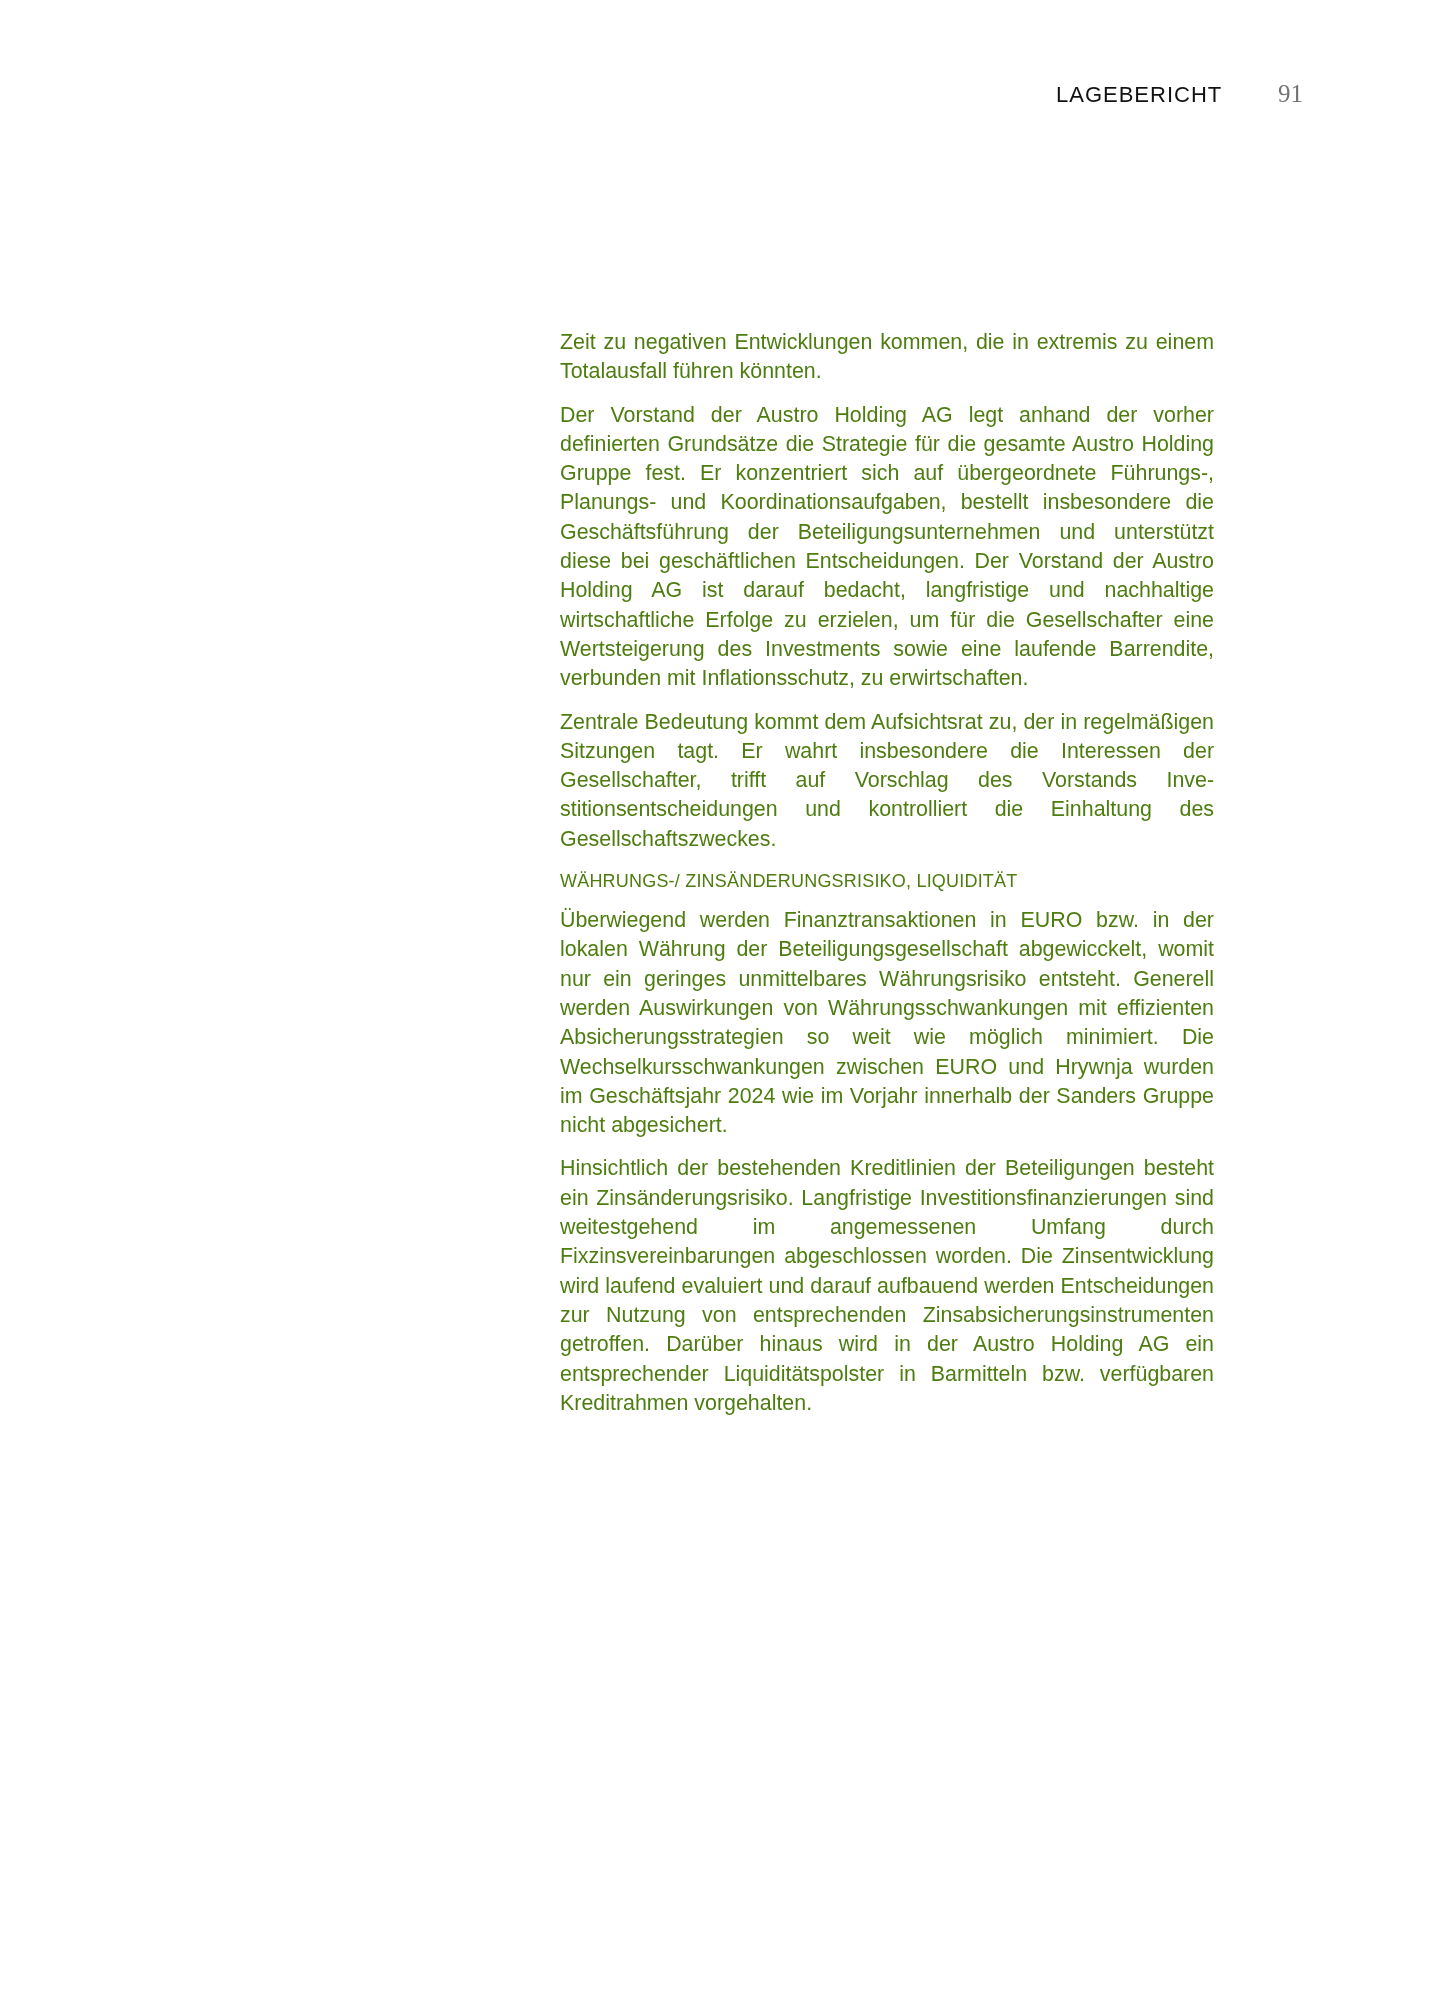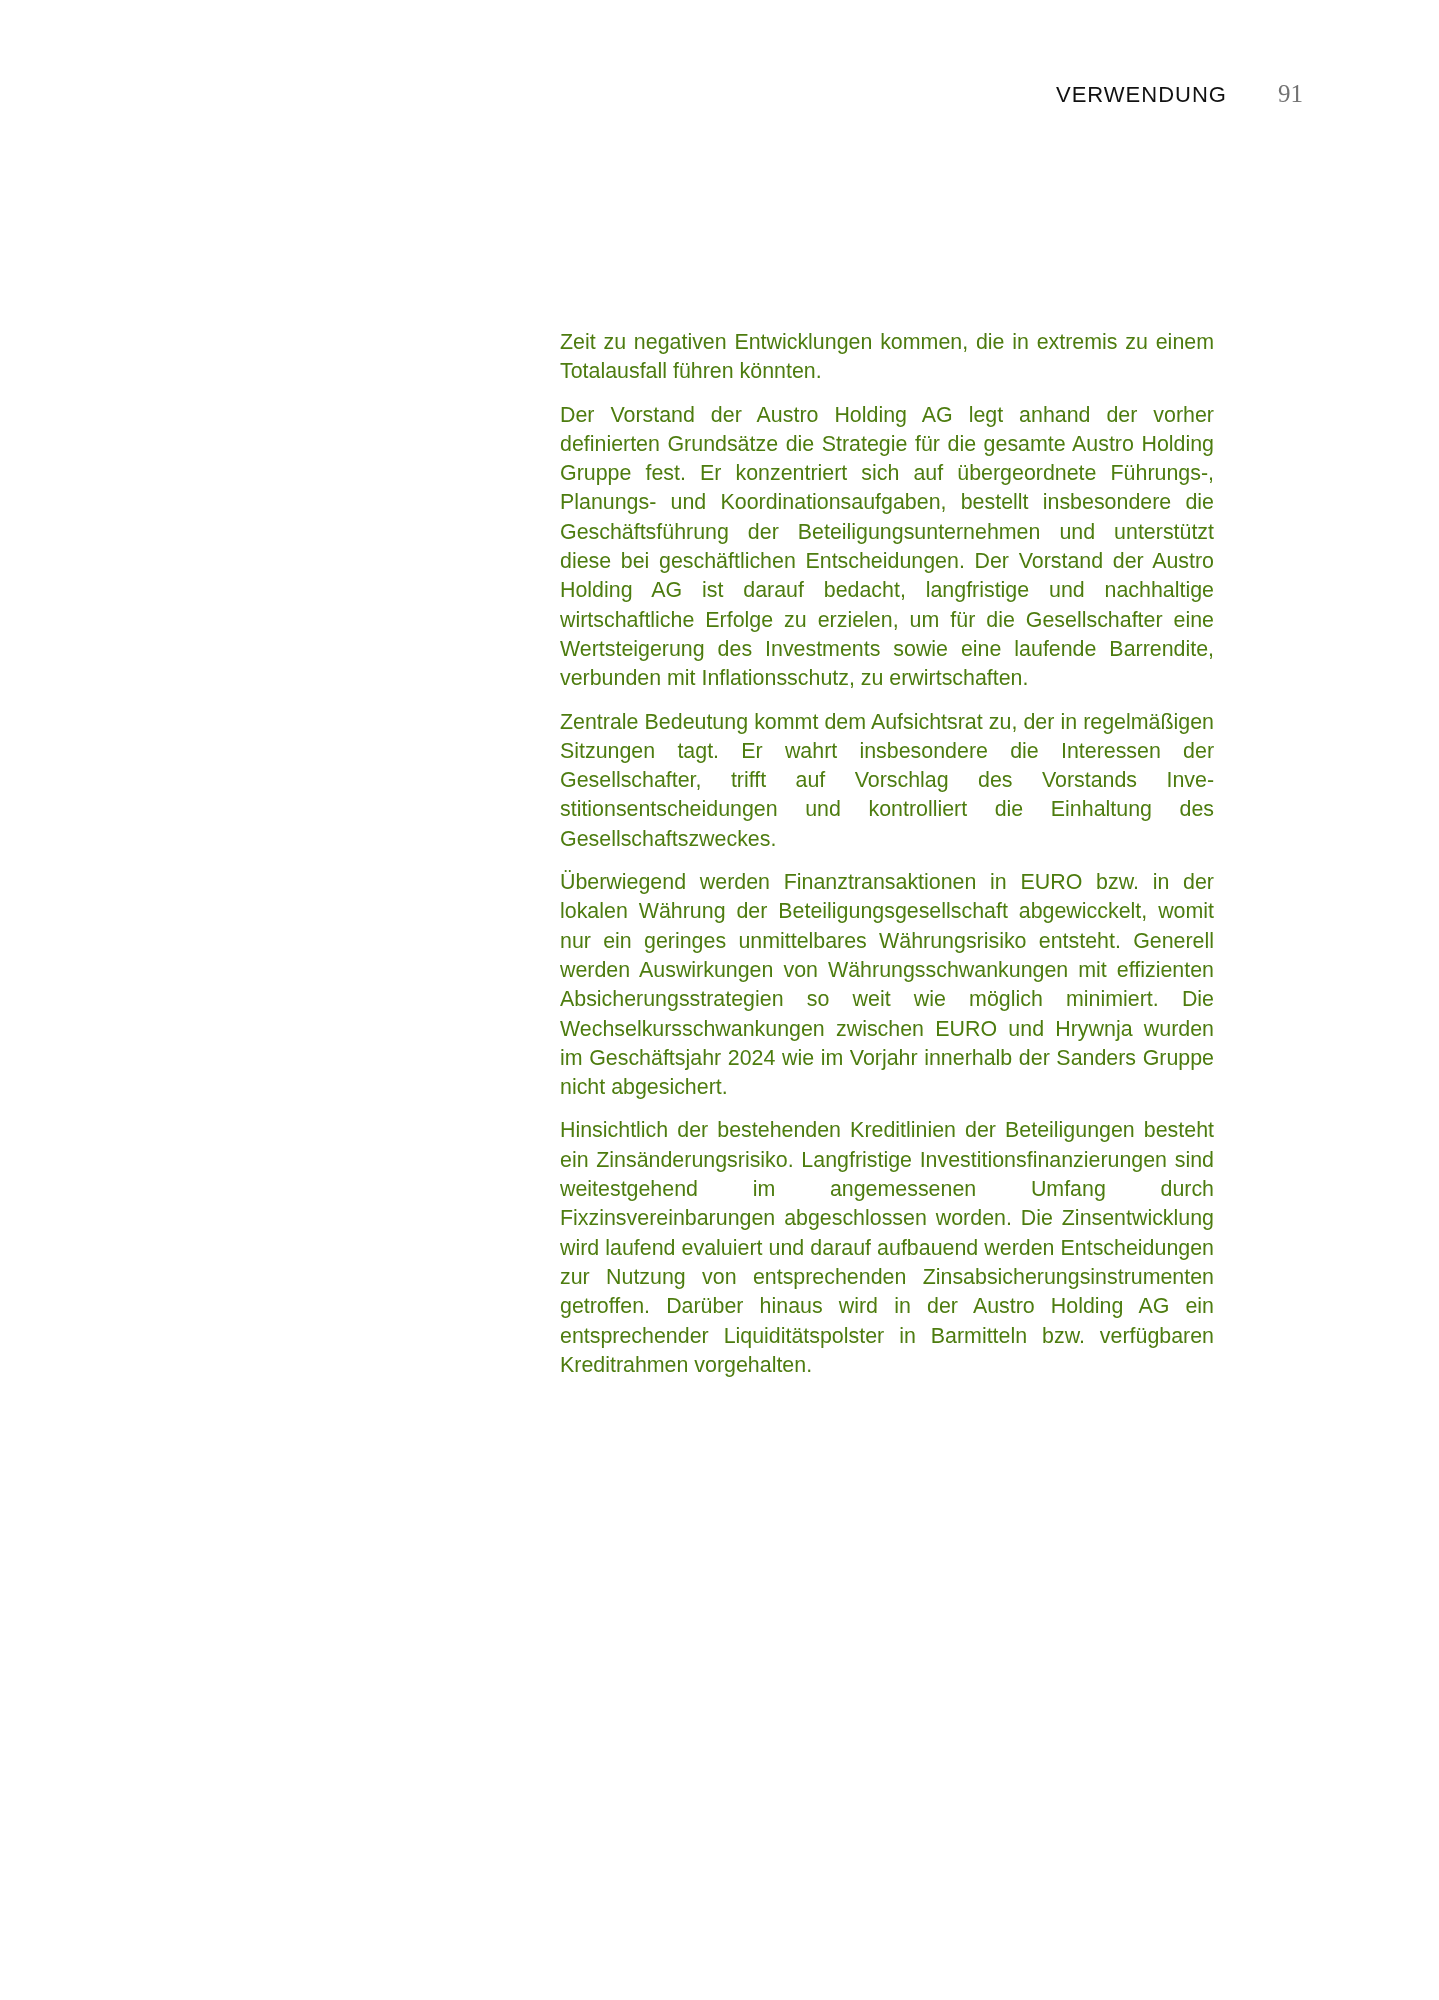--- a/index.html
+++ b/index.html
@@ -21,23 +21,24 @@
   .content p { margin: 0 0 14px 0; text-align: justify; hyphens: manual; }
   .content h3 {
     margin: 2px 0 12px 0; font-weight: normal; font-size: 18px; letter-spacing: 0.2px;
     line-height: 26px;
   }
 </style>
 </head>
 <body>
 
 <div class="running-header">
-  <span class="section-title">VERWENDUNG</span>
+  <span class="section-title">LAGEBERICHT</span>
   <span class="page-number">91</span>
 </div>
 
 <div class="content">
   <p>Zeit zu negativen Entwicklungen kommen, die in extremis zu einem Totalausfall führen könnten.</p>
   <p>Der Vorstand der Austro Holding AG legt anhand der vorher definierten Grundsätze die Strategie für die gesamte Austro Holding Gruppe fest. Er konzentriert sich auf übergeordnete Führungs-, Planungs- und Koordinationsaufgaben, bestellt insbesondere die Geschäftsführung der Beteiligungsunter­nehmen und unterstützt diese bei geschäftlichen Entschei­dungen. Der Vorstand der Austro Holding AG ist darauf be­dacht, langfristige und nachhaltige wirtschaftliche Erfolge zu erzielen, um für die Gesellschafter eine Wertsteigerung des Investments sowie eine laufende Barrendite, verbunden mit Inflationsschutz, zu erwirtschaften.</p>
   <p>Zentrale Bedeutung kommt dem Aufsichtsrat zu, der in regel­mäßigen Sitzungen tagt. Er wahrt insbesondere die Interes­sen der Gesellschafter, trifft auf Vorschlag des Vorstands Inve­stitionsentscheidungen und kontrolliert die Einhaltung des Gesellschaftszweckes.</p>
+  <h3>WÄHRUNGS-/ ZINSÄNDERUNGSRISIKO, LIQUIDITÄT</h3>
   <p>Überwiegend werden Finanztransaktionen in EURO bzw. in der lokalen Währung der Beteiligungsgesellschaft abgewicckelt, womit nur ein geringes unmittelbares Währungsrisiko entsteht. Generell werden Auswirkungen von Währungsschwankungen mit effizienten Absicherungsstrategien so weit wie möglich mi­nimiert. Die Wechselkursschwankungen zwischen EURO und Hrywnja wurden im Geschäftsjahr 2024 wie im Vorjahr inner­halb der Sanders Gruppe nicht abgesichert.</p>
   <p>Hinsichtlich der bestehenden Kreditlinien der Beteiligungen besteht ein Zinsänderungsrisiko. Langfristige Investitionsfi­nanzierungen sind weitestgehend im angemessenen Umfang durch Fixzinsvereinbarungen abgeschlossen worden. Die Zins­entwicklung wird laufend evaluiert und darauf aufbauend wer­den Entscheidungen zur Nutzung von entsprechenden Zins­absicherungsinstrumenten getroffen. Darüber hinaus wird in der Austro Holding AG ein entsprechender Liquiditätspolster in Barmitteln bzw. verfügbaren Kreditrahmen vorgehalten.</p>
 </div>
 
 </body></html>

